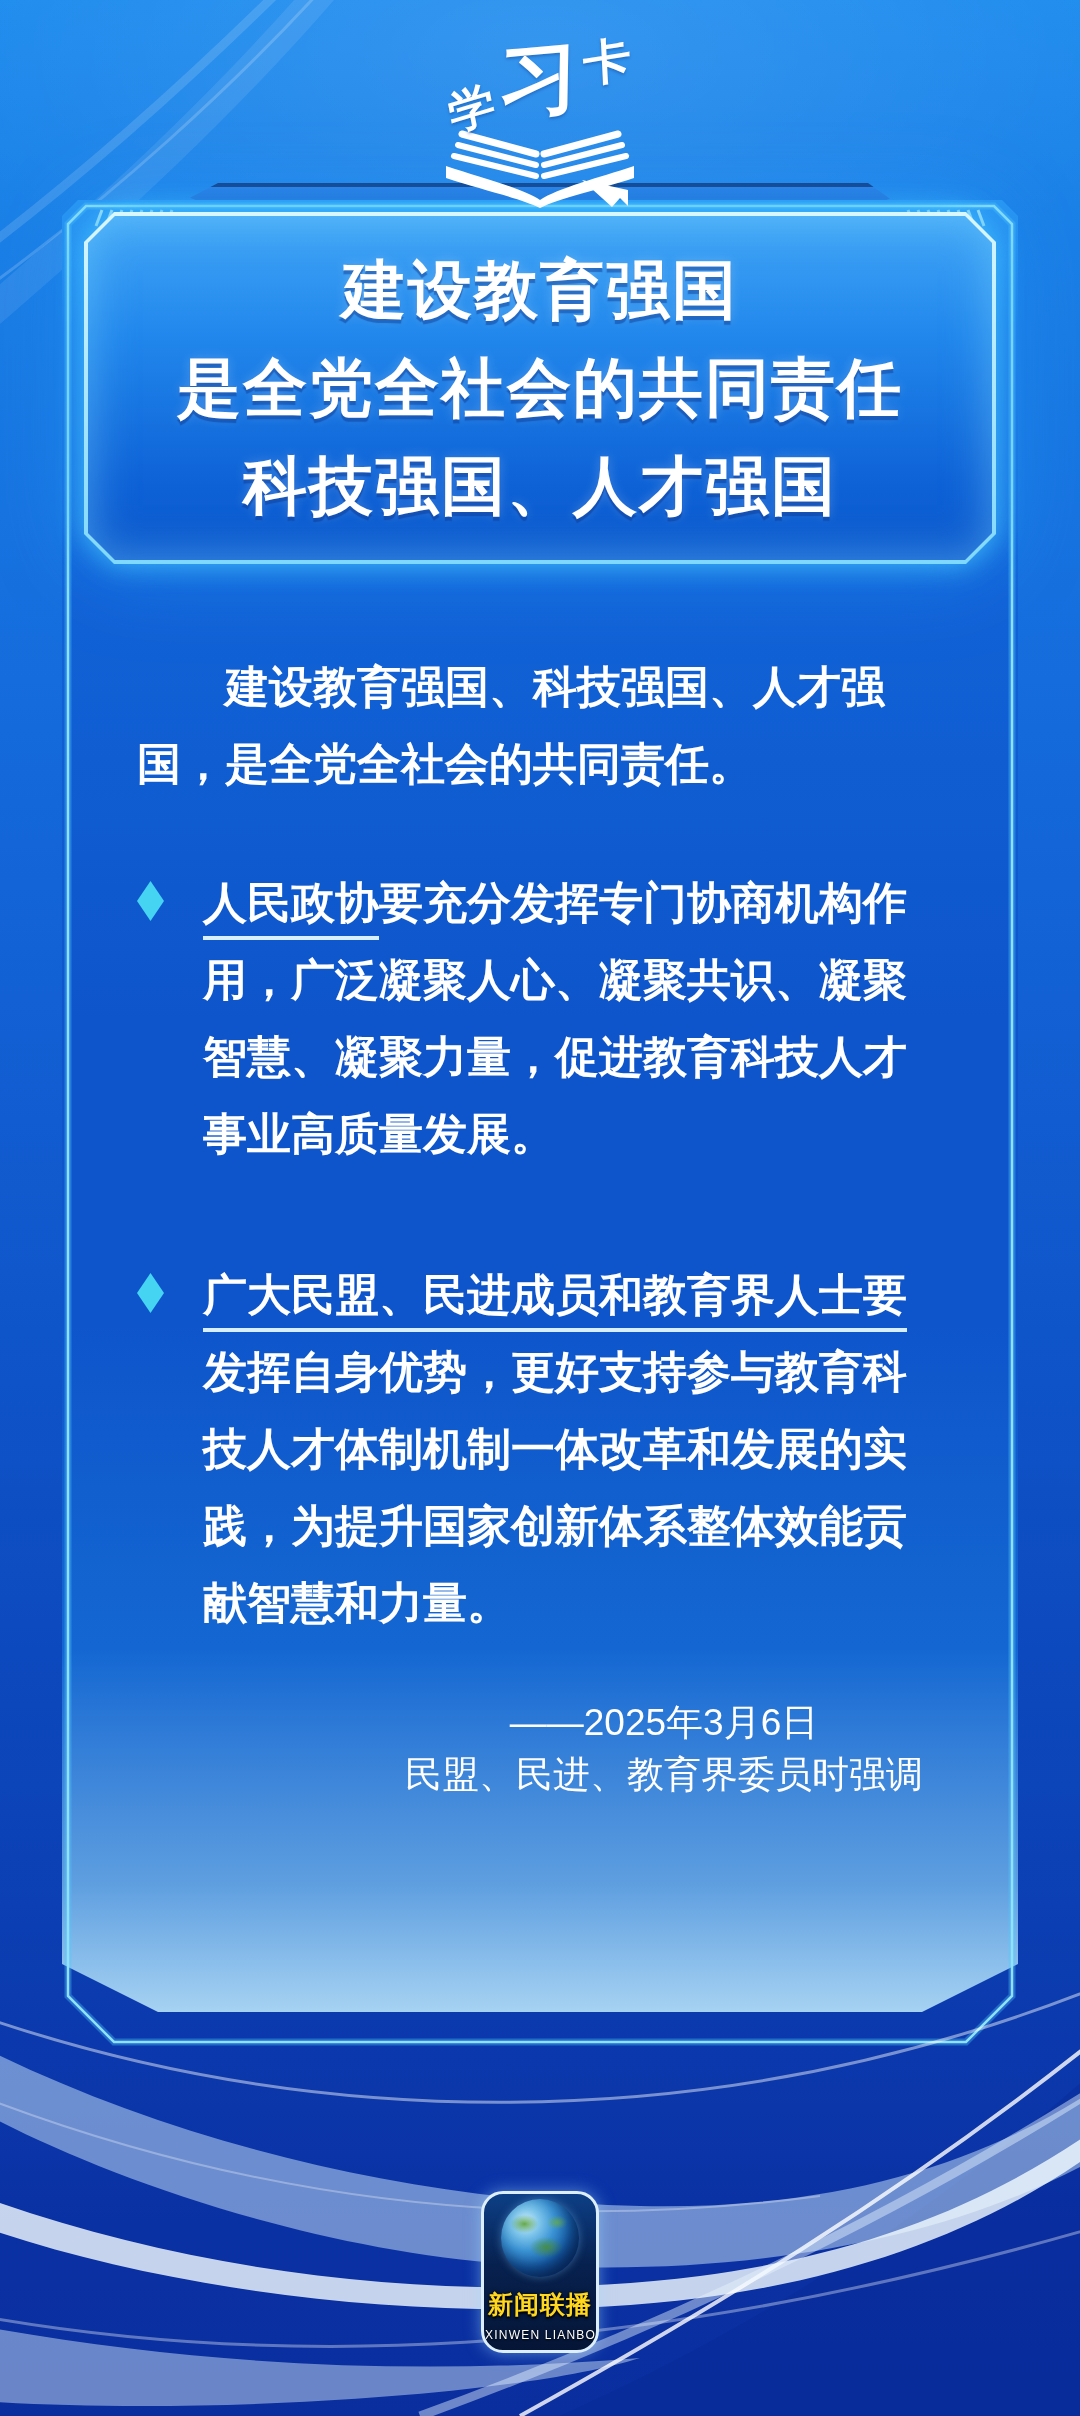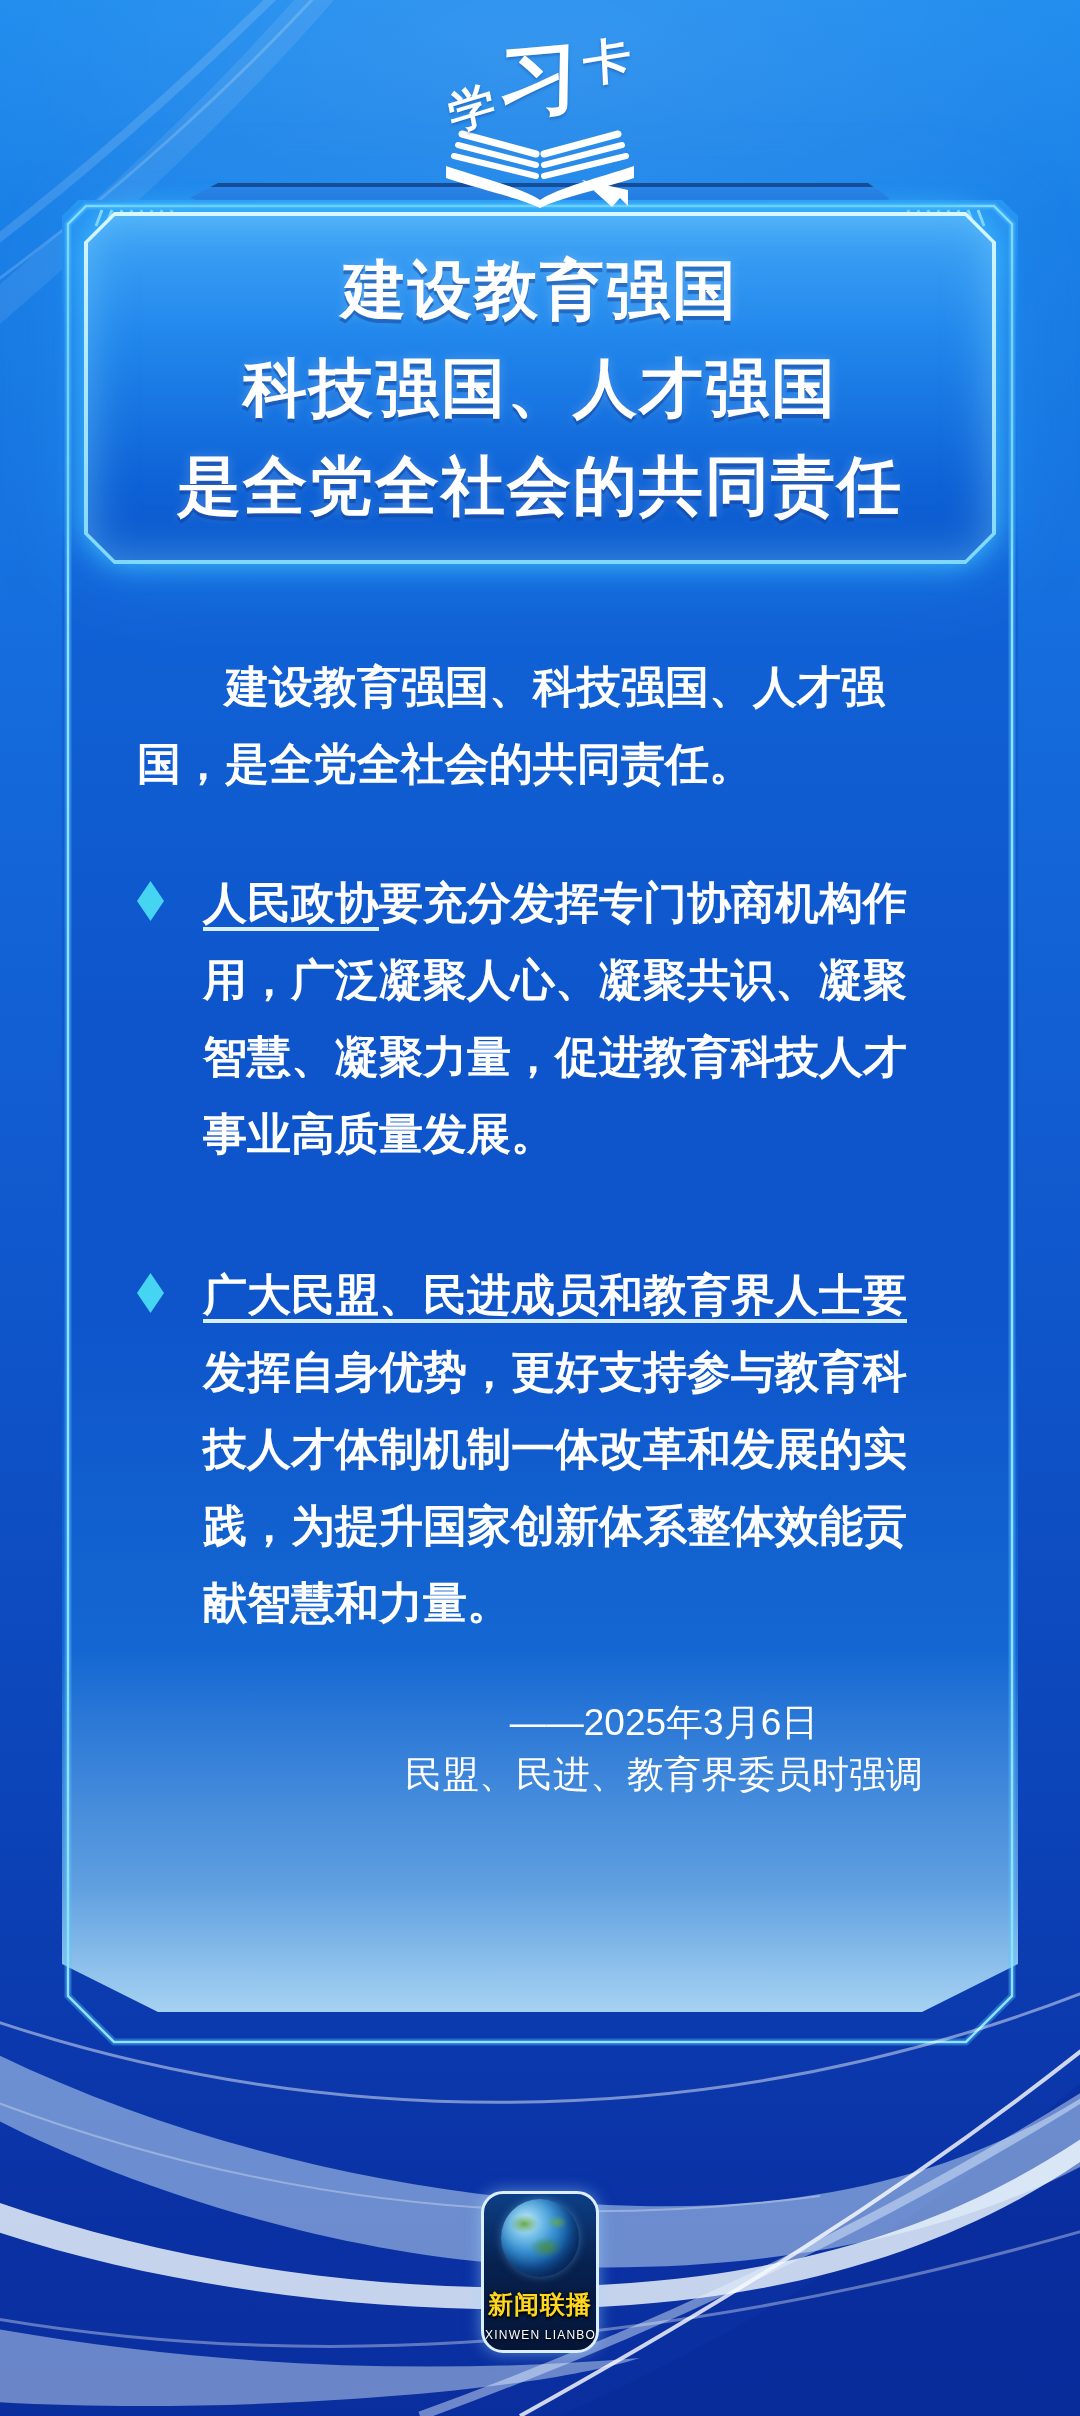--- a/index.html
+++ b/index.html
@@ -49,21 +49,21 @@
     text-shadow:0 4px 1px rgba(8,52,140,.45), 0 0 12px rgba(255,255,255,.22); }
 
   
   .content{ left:137px; top:648px; width:810px; z-index:4; color:#fff; font-weight:700; font-size:44px; }
   .lead{ text-indent:2em; line-height:77px; }
   .bullet{ display:flex; margin-top:62px; }
   .bullet + .bullet{ margin-top:84px; }
   .diamond{ flex:none; width:27px; height:40px; margin:17px 39px 0 0; background:#45d4f2;
     clip-path:polygon(50% 0,100% 50%,50% 100%,0 50%); filter:drop-shadow(0 0 7px rgba(70,220,255,.65)); }
   .bullet p{ line-height:77px; width:744px; }
-  .hl{ border-bottom:4px solid rgba(228,249,255,.95); }
+  .hl{ border-bottom:4px solid rgba(228,249,255,.95); padding-bottom:9px; }
 
   .attribution{ margin:56px 24px 0 auto; width:-moz-fit-content; width:fit-content; text-align:center;
     font-size:37px; font-weight:500; line-height:52px; color:#fff; }
 
   
   .flogo{ left:50%; transform:translateX(-50%); top:2191px; width:118px; height:162px; z-index:6;
     border-radius:22px; border:3px solid #ddeefc; overflow:hidden;
     background:linear-gradient(180deg,#0d3f86 0%,#07214f 45%,#051536 100%);
     box-shadow:0 0 16px rgba(160,220,255,.5); }
   .globe{ position:absolute; top:5px; left:50%; transform:translateX(-50%); width:78px; height:78px; border-radius:50%;
@@ -136,22 +136,22 @@
       <path d="M896 10 L902 26"></path>
       <path d="M906 10 L912 26"></path>
       <path d="M916 10 L922 26"></path>
   </g>
 </svg>
 
 <div class="abs tbox">
   <div class="tbox-border">
     <div class="tbox-inner">
       <div class="tbox-line">建设教育强国</div>
+      <div class="tbox-line">是全党全社会的共同责任</div>
       <div class="tbox-line">科技强国、人才强国</div>
-      <div class="tbox-line">是全党全社会的共同责任</div>
     </div>
   </div>
 </div>
 
 <div class="abs content">
   <p class="lead">建设教育强国、科技强国、人才强国，是全党全社会的共同责任。</p>
 
   <div class="bullet">
     <span class="diamond"></span>
     <p><span class="hl">人民政协</span><span>要充分发挥专门协商机构作用，广泛凝聚人心、凝聚共识、凝聚智慧、凝聚力量，促进教育科技人才事业高质量发展。</span></p>

